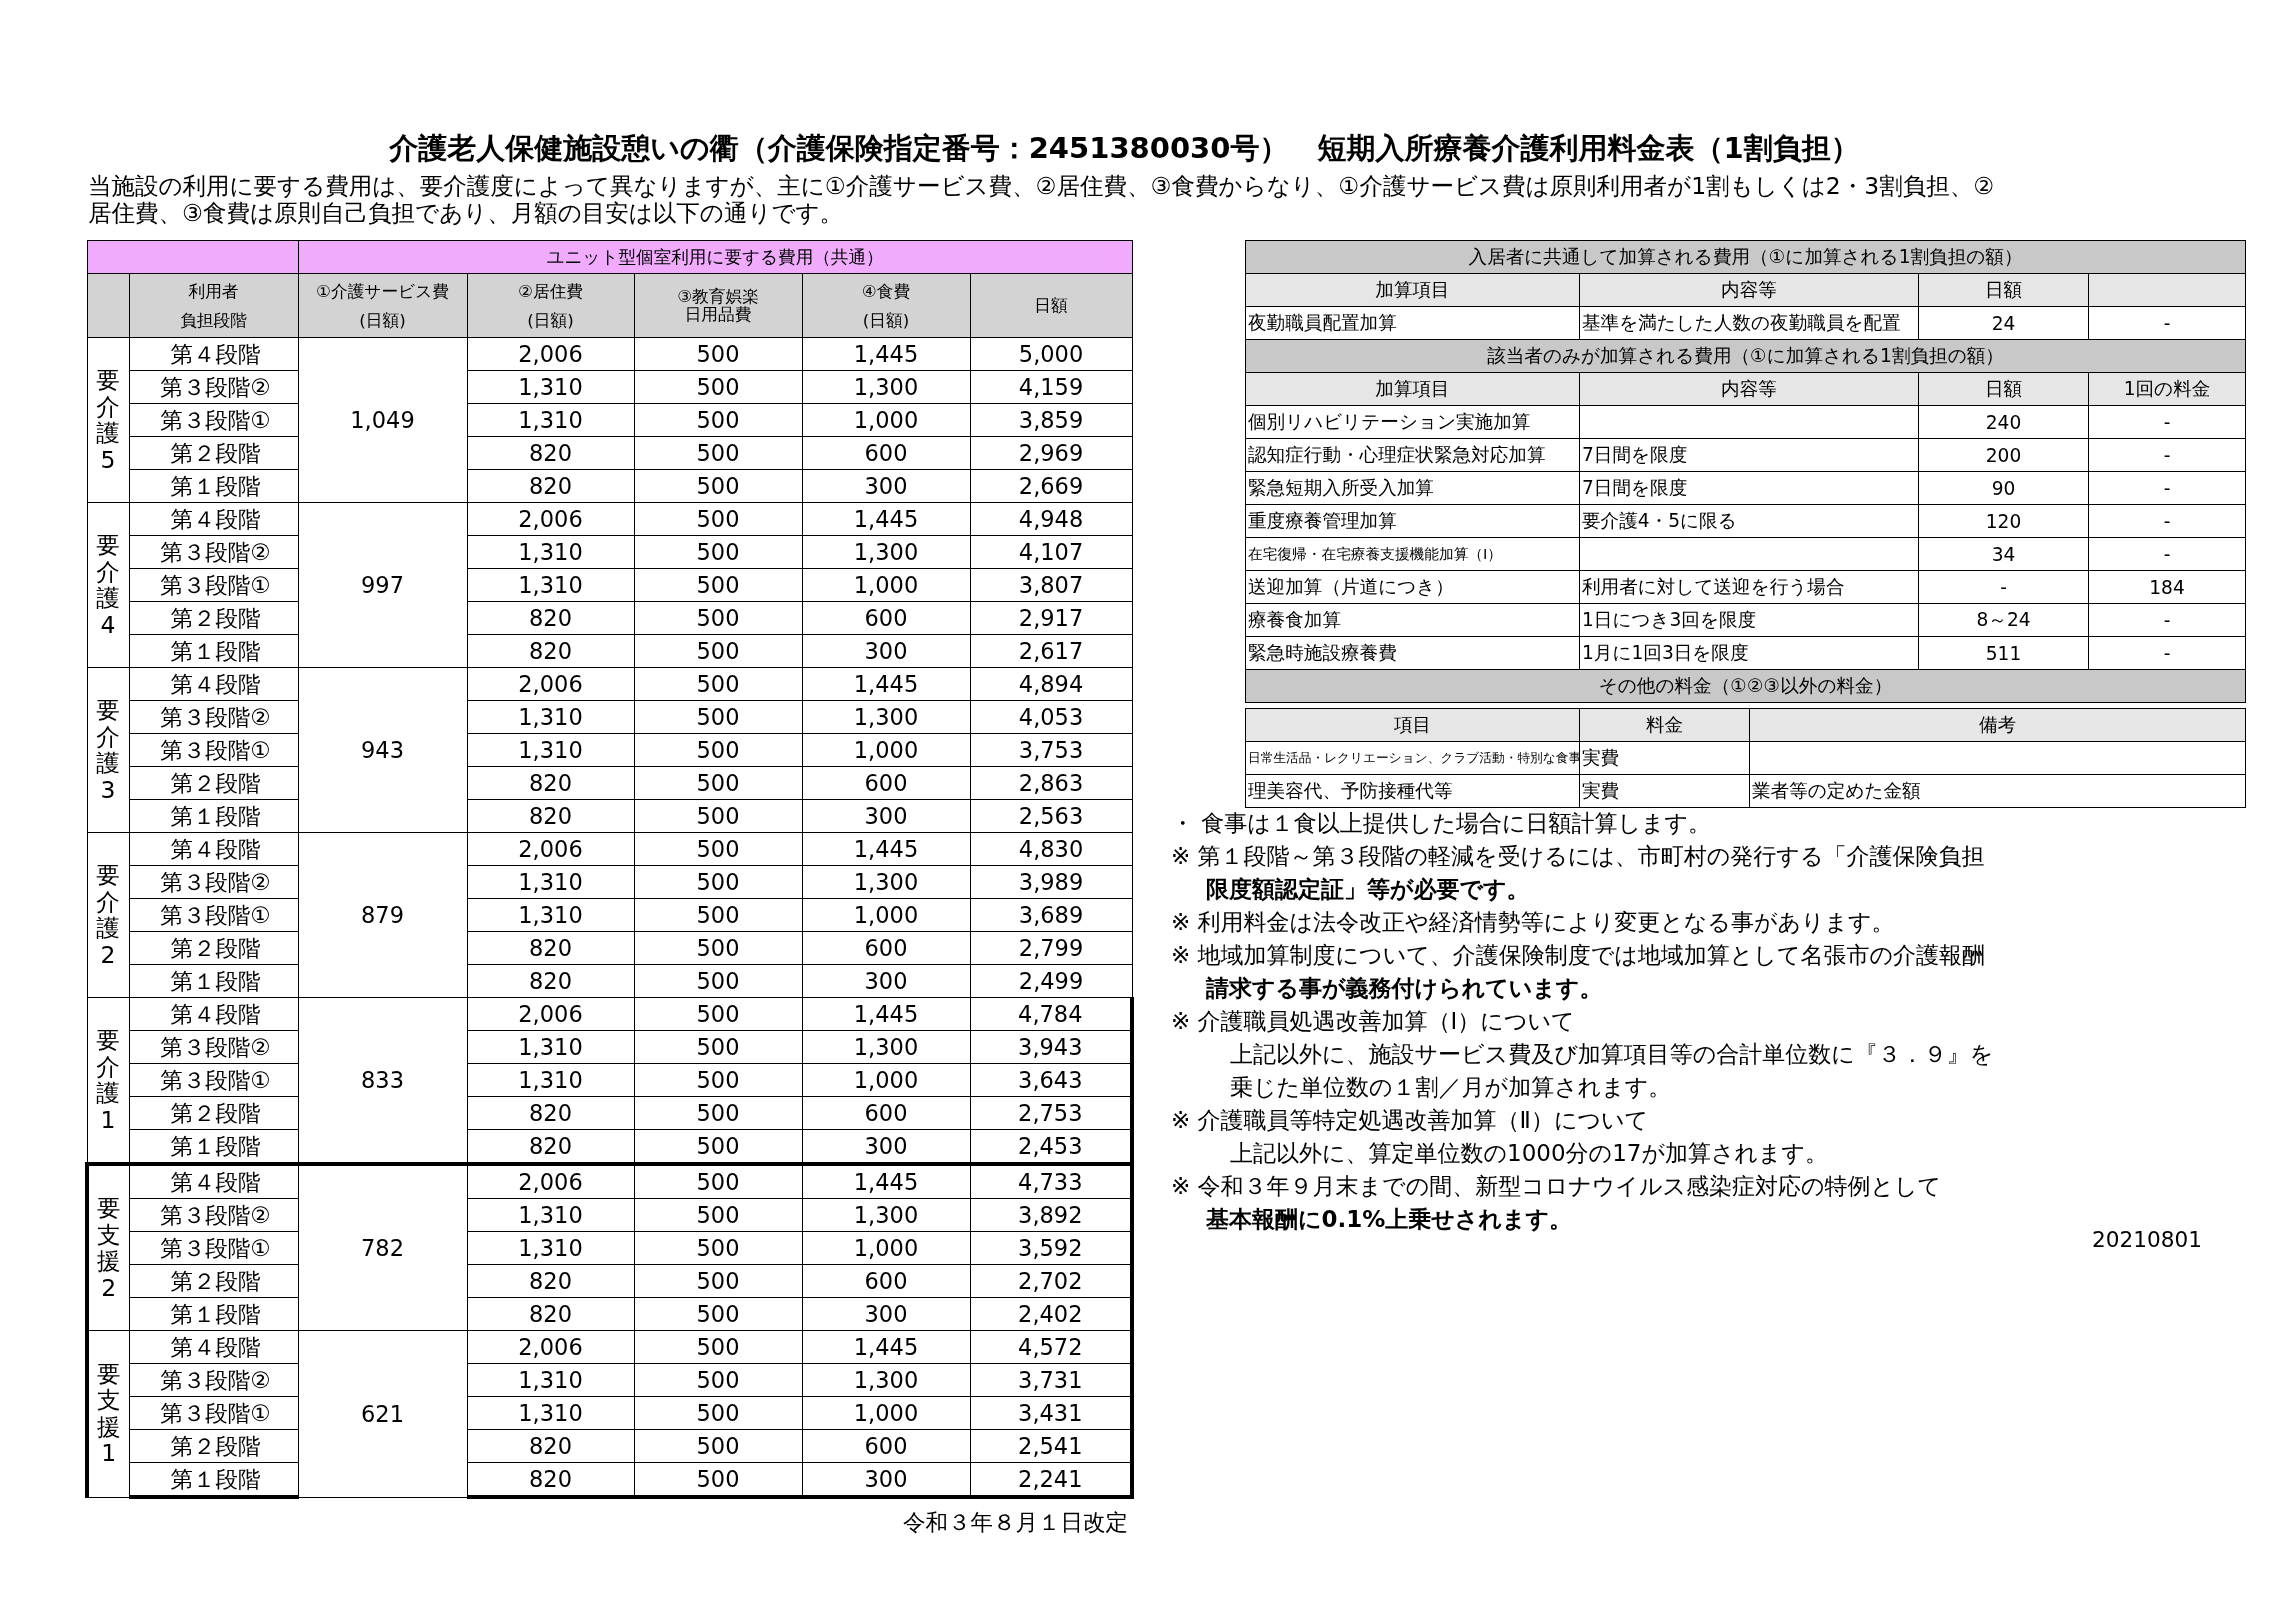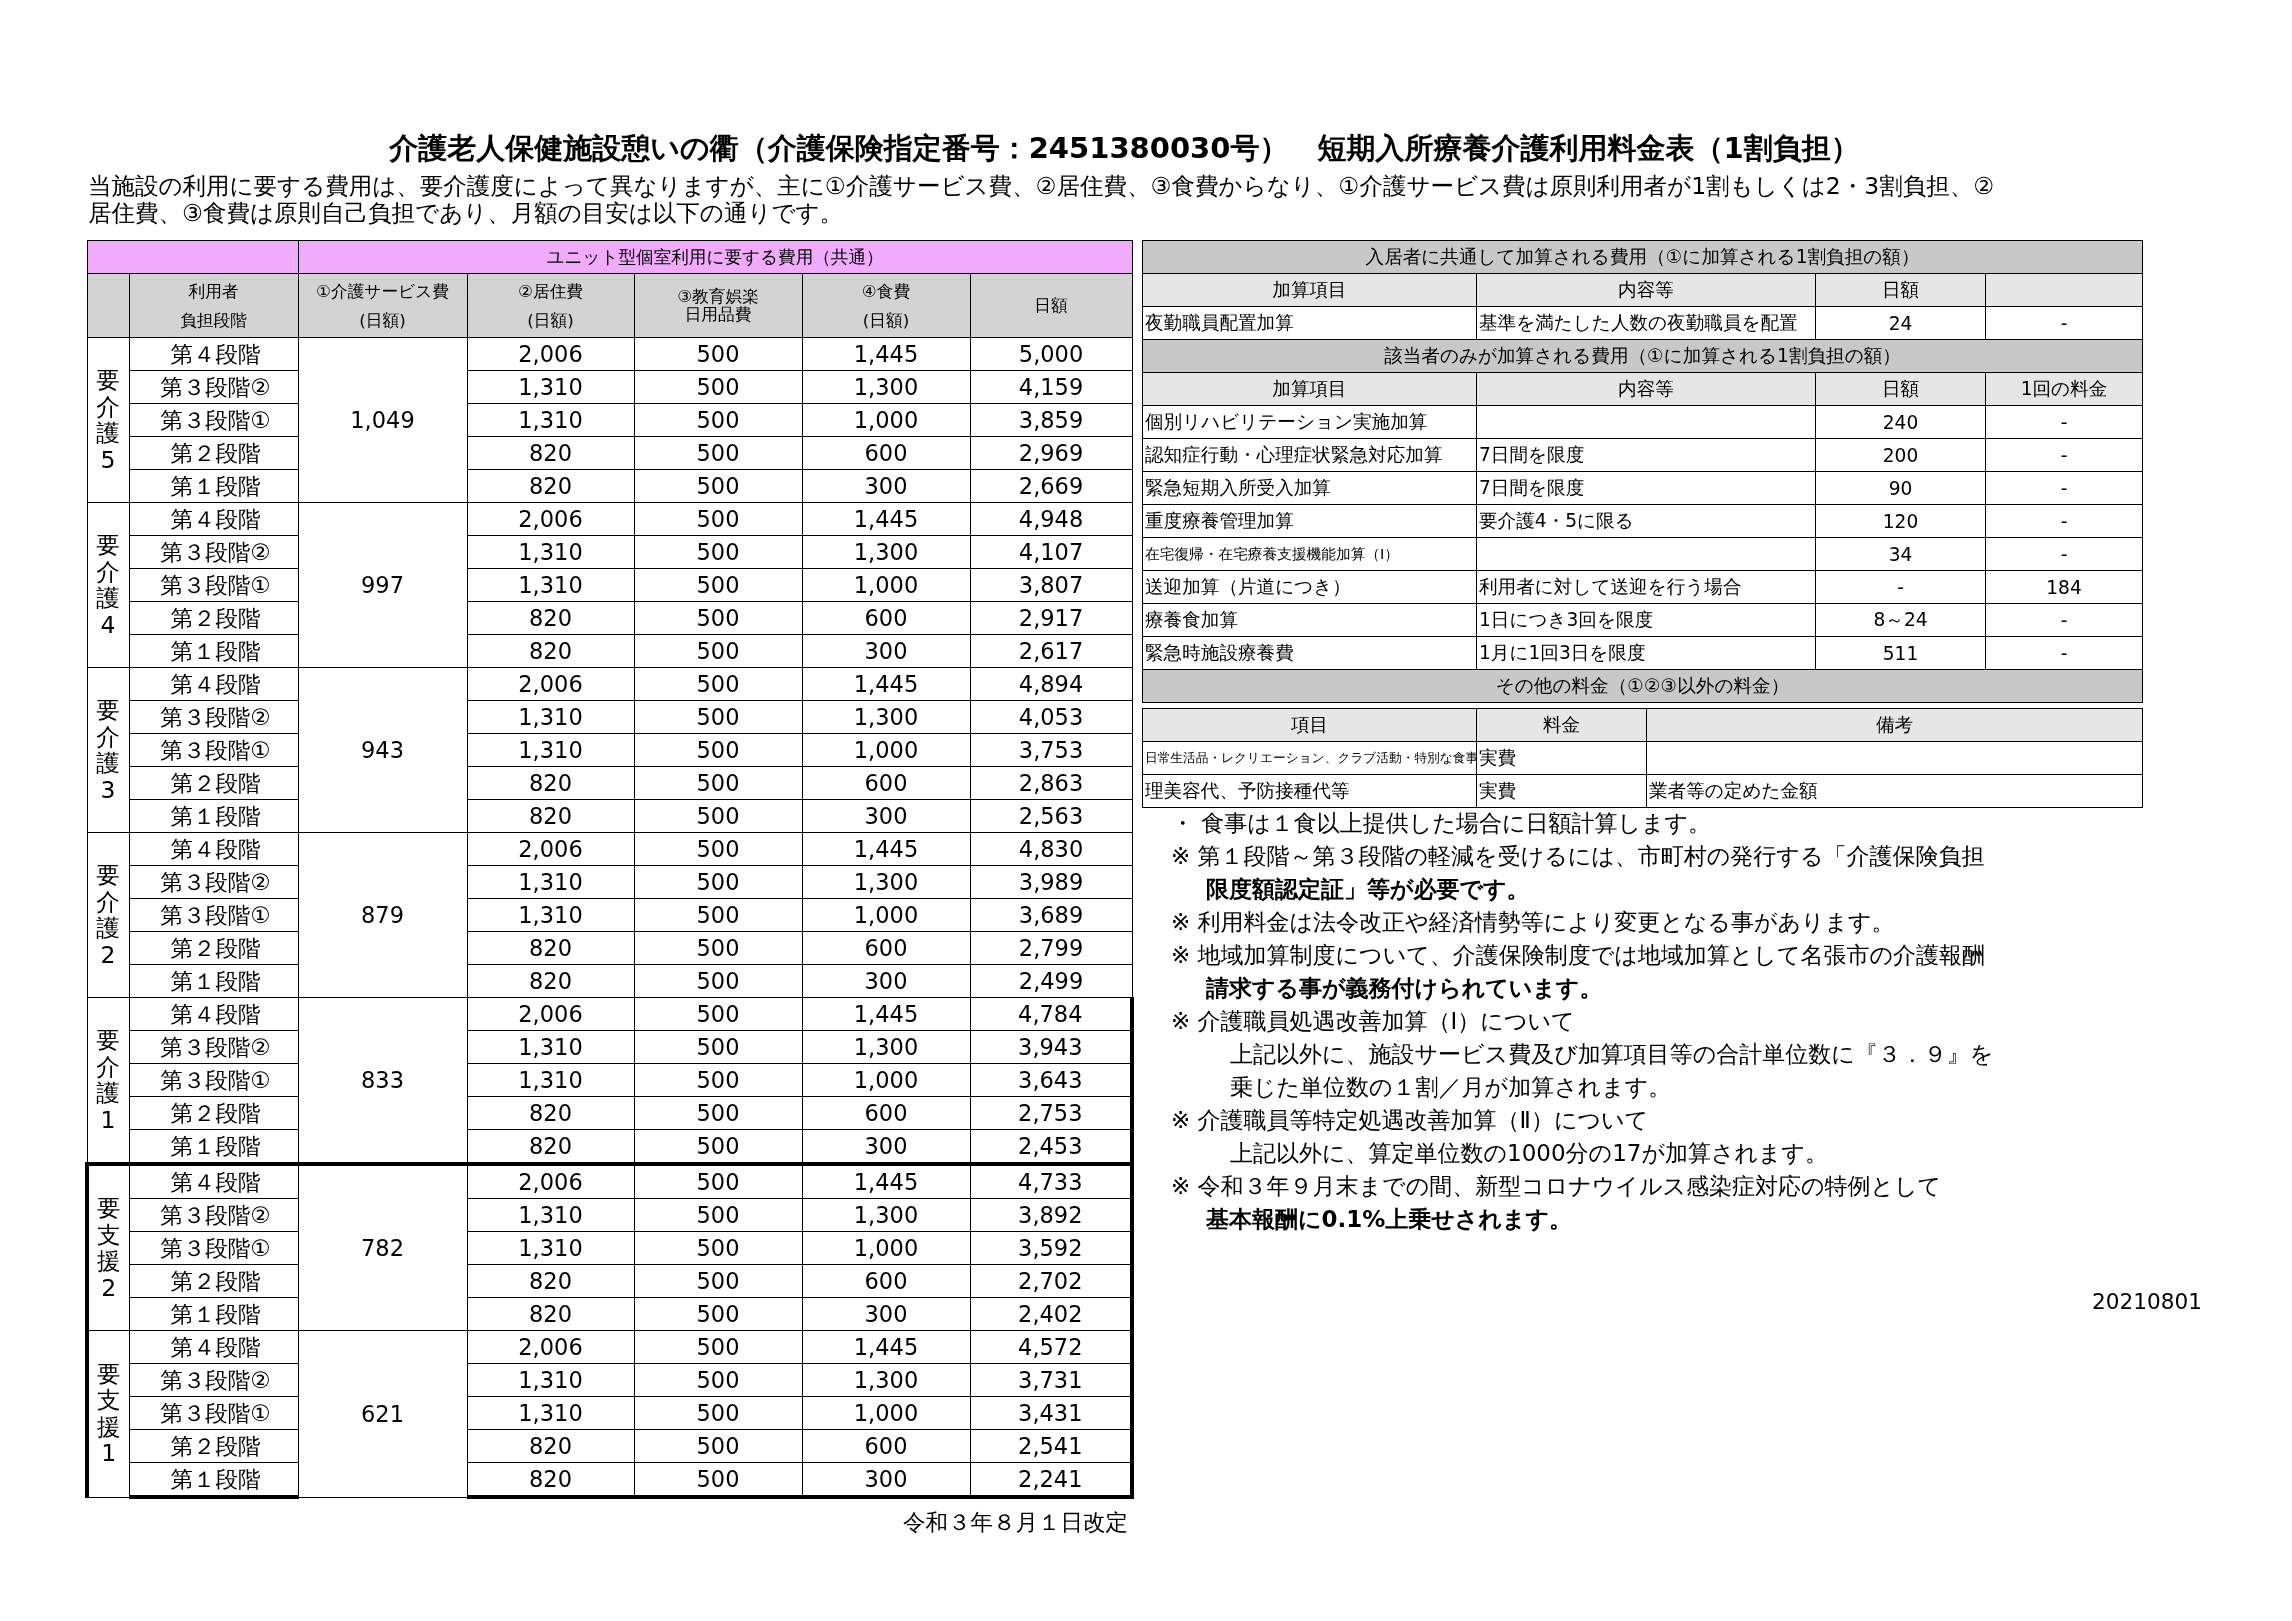--- a/index.html
+++ b/index.html
@@ -14,33 +14,33 @@
   .lt td { font-size:22.5px; height:32px; text-align:center; }
   .lt .hd { background:#f0abfc; font-size:17.6px; }
   .lt .hd2 { background:#d3d3d3; font-size:16.7px; line-height:29px; height:63px; }
   .lt .stage { text-align:center; padding-left:3.9px; font-size:22.5px; }
   .lt .grp { font-size:23.5px; line-height:26.5px; white-space:normal; word-break:break-all; width:39px; }
   .lt .grp span { display:block; }
   .thick-top td { border-top:4.9px solid #000; }
   .thick-left { border-left:4.9px solid #000 !important; }
   .thick-right { border-right:4.9px solid #000 !important; }
   .thick-bottom td { border-bottom:4.9px solid #000; }
-  .rt { left:1142px; top:240px; width:1000px; }
+  .rt { left:1245px; top:240px; width:1000px; }
   .rt td { font-size:18.6px; height:32px; }
   .rt .sec { background:#c8c8c8; text-align:center; }
   .rt .colh { background:#e6e6e6; text-align:center; }
   .rt .c { text-align:center; }
   .rt .l { text-align:left; padding-left:2px; }
   .rt .tiny { font-size:12.7px; }
   .rt .small { font-size:14.7px; }
   .notes { position:absolute; left:1171px; top:807px; width:1049px; font-size:23px; line-height:33px; }
   .notes div { white-space:nowrap; }
   .ind1 { padding-left:35px;font-weight:bold; }
   .ind2 { padding-left:59px; }
-  .docid { position:absolute; right:91px; top:1289px; font-size:21.6px; }
+  .docid { position:absolute; right:91px; top:1227px; font-size:21.6px; }
   .revised { position:absolute; left:863px; width:265px; text-align:right; top:1507px; font-size:22.5px; }
 </style>
 </head>
 <body>
 
 <div class="title">介護老人保健施設憩いの衢（介護保険指定番号：2451380030号）　短期入所療養介護利用料金表（1割負担）</div>
 <div class="intro">
   <div>当施設の利用に要する費用は、要介護度によって異なりますが、主に①介護サービス費、②居住費、③食費からなり、①介護サービス費は原則利用者が1割もしくは2・3割負担、②</div>
   <div>居住費、③食費は原則自己負担であり、月額の目安は以下の通りです。</div>
 </div>

